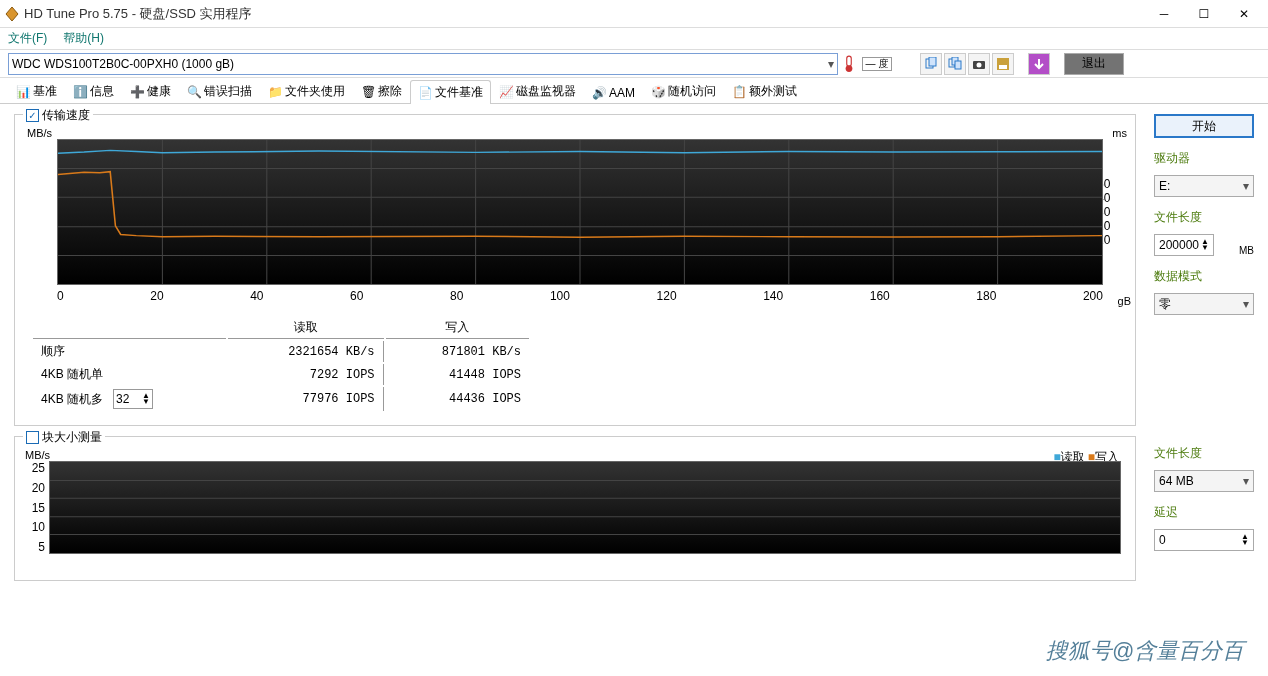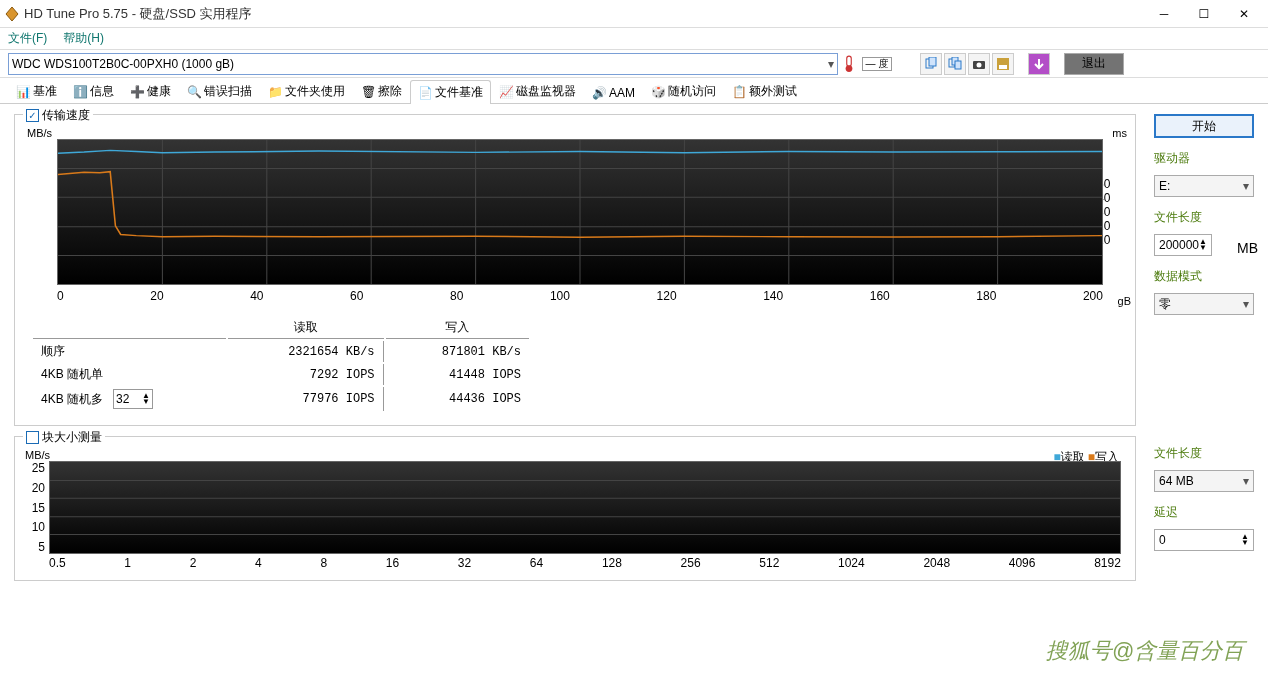--- a/index.html
+++ b/index.html
@@ -52,22 +52,22 @@
 .chart2-wrap .plot{left:26px;right:6px;top:12px;bottom:20px}
 .chart2-wrap .xaxis{left:26px;right:6px;bottom:0}
 .leg{position:absolute;right:8px;top:0;font-size:11px}
 .leg .r{color:#3fa8d8}.leg .w{color:#d97a1a}
 .pbtn{height:24px;border:2px solid #2a78c8;background:#eaf2fb;display:flex;align-items:center;justify-content:center}
 .plabel{color:#4d7c0f;margin-top:4px}
 .sel{height:22px;border:1px solid #aaa;background:#f4f4f4;display:flex;align-items:center;padding:0 4px}
 .sel .dd{margin-left:auto;color:#555}
 .numin{height:22px;border:1px solid #aaa;background:#fff;display:flex;align-items:center;padding:0 4px}
 .numin .sp{margin-left:auto;font-size:8px;line-height:6px}
-.sfx{font-size:14px;display:inline-block;margin-left:15px}
-.watermark{position:absolute;right:24px;bottom:10px;font-size:22px;color:#4d7c0f;font-style:italic;opacity:.7}
+.sfx{font-size:10px;display:inline-block;margin-left:15px}
+.watermark{position:absolute;right:24px;bottom:10px;font-size:22px;color:#0c4a6e;font-style:italic;opacity:.7}
 </style>
 </head>
 <body>
 
 <div class="titlebar">
   <span class="tic"><svg viewBox="0 0 16 16">
         <polygon points="8,1 14,8 8,15 2,8" fill="#d9952e" stroke="#8a5a10"></polygon>
       </svg></span>
   <span class="wtitle">HD Tune Pro 5.75 - 硬盘/SSD 实用程序</span>
   <div class="winbtns">
@@ -282,37 +282,20 @@
         <div class="plot">
           <svg viewBox="0 0 1000 93" preserveAspectRatio="none">
             <g stroke="#444" stroke-width="1">
               <line x1="0" y1="19" x2="1000" y2="19"></line>
                 <line x1="0" y1="37" x2="1000" y2="37"></line>
                 <line x1="0" y1="56" x2="1000" y2="56"></line>
                 <line x1="0" y1="74" x2="1000" y2="74"></line>
             </g>
           </svg>
         </div>
-        <div class="xaxis">
-          <span>0.5</span>
-            <span>1</span>
-            <span>2</span>
-            <span>4</span>
-            <span>8</span>
-            <span>16</span>
-            <span>32</span>
-            <span>64</span>
-            <span>128</span>
-            <span>256</span>
-            <span>512</span>
-            <span>1024</span>
-            <span>2048</span>
-            <span>4096</span>
-            <span>8192</span>
-        </div>
       </div>
     </div>
   </div>
 
   <div class="rightcol">
     <div class="pbtn">
         <span>开始</span>
       </div>
     <div class="plabel">驱动器</div>
     <div class="sel">

